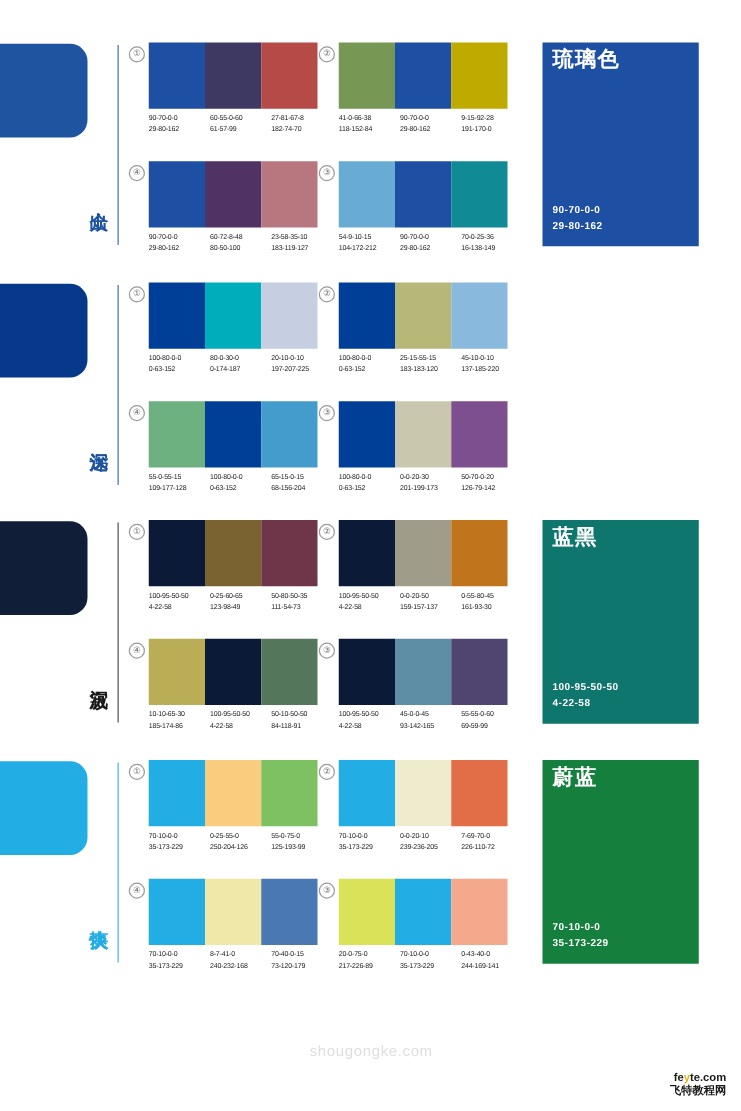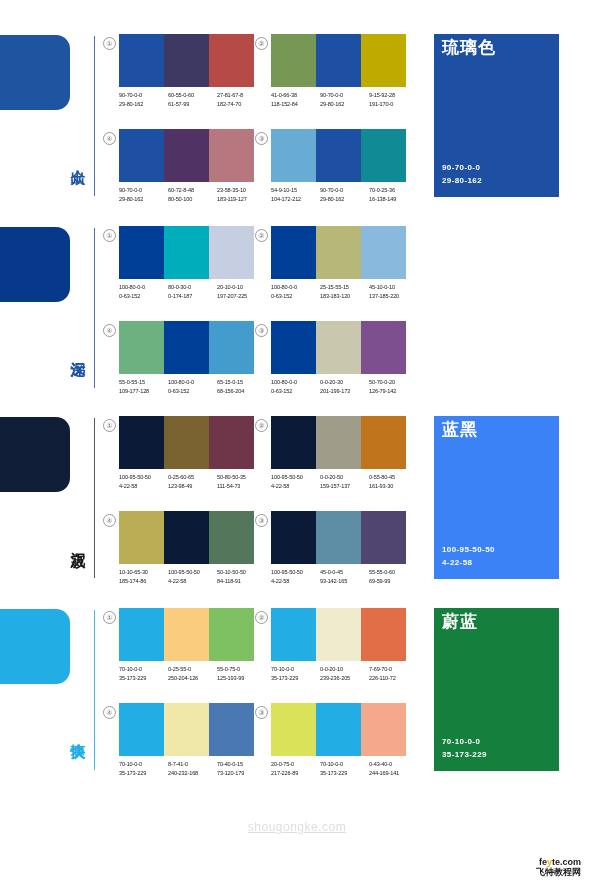--- a/index.html
+++ b/index.html
@@ -102,21 +102,21 @@
   }
 
   
   .wm{
     position:absolute;left:222px;top:818px;
     width:150px;text-align:center;
     color:#d8d8d8;
     user-select:none;
   }
   .wm-cn{font-size:33px;font-weight:bold;letter-spacing:4px;line-height:1;}
-  .wm-en{font-size:12px;letter-spacing:.5px;margin-top:2px;color:#dedede;text-decoration:underline;}
+  .wm-en{font-size:12px;letter-spacing:.5px;margin-top:16px;color:#dedede;}
 
   .brand{
     position:absolute;right:12px;bottom:12px;
     text-align:right;line-height:1.05;
   }
   .brand-en{font-size:9px;font-weight:bold;color:#1a1a1a;}
   .brand-en .dot{color:#e8b21a;}
   .brand-cn{font-size:9px;font-weight:bold;color:#1a1a1a;letter-spacing:0px;}
 </style>
 </head>
@@ -402,21 +402,21 @@
             <div>
               <div class="cmyk">45-0-0-45</div>
               <div class="rgb">93-142-165</div>
             </div>
             <div>
               <div class="cmyk">55-55-0-60</div>
               <div class="rgb">69-59-99</div>
             </div>
           </div>
         </div>
-        <div class="hero" style="background: #3b82f6;">
+        <div class="hero" style="background: #0f766e;">
           <div class="hero-title">蓝黑</div>
           <div class="hero-code">
             <div>100-95-50-50</div>
             <div>4-22-58</div>
           </div>
         </div>
       </div>
       <div class="section" style="position: absolute; left: 0px; top: 604px; width: 593px;">
         <div class="key-swatch" style="background: rgb(35, 173, 229);"></div>
         <div class="vrule" style="background: rgb(35, 173, 229);"></div>

